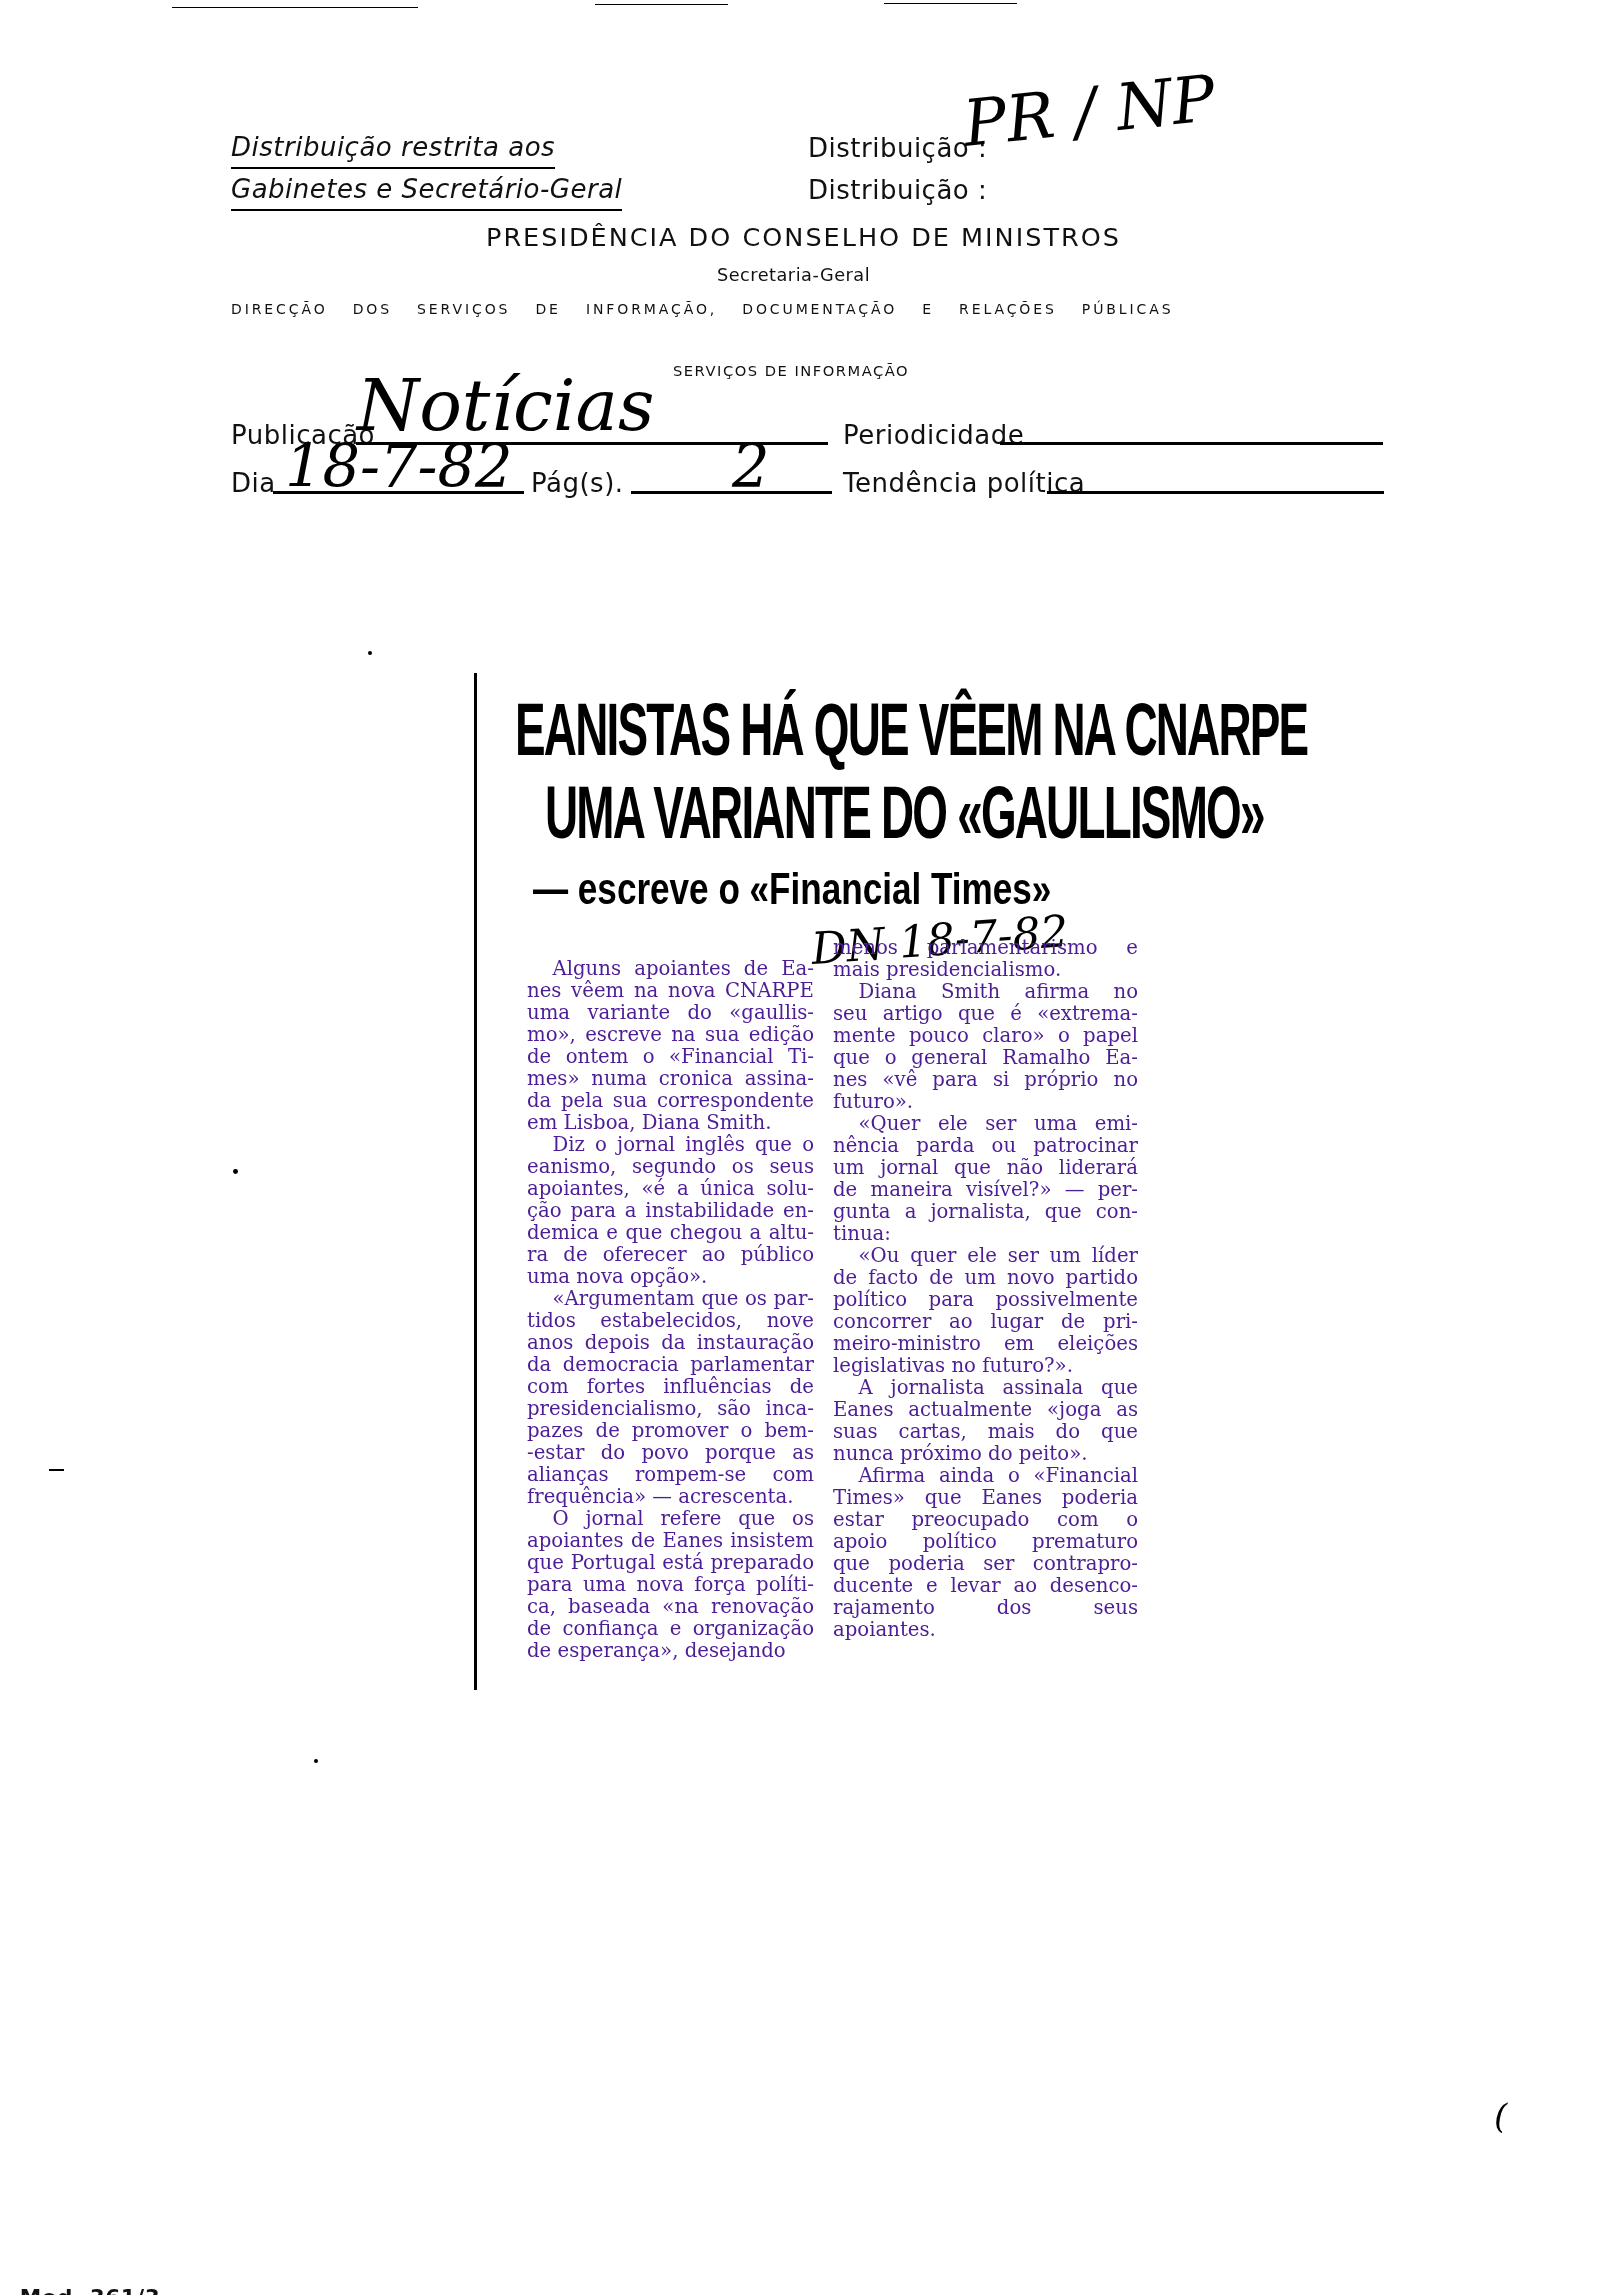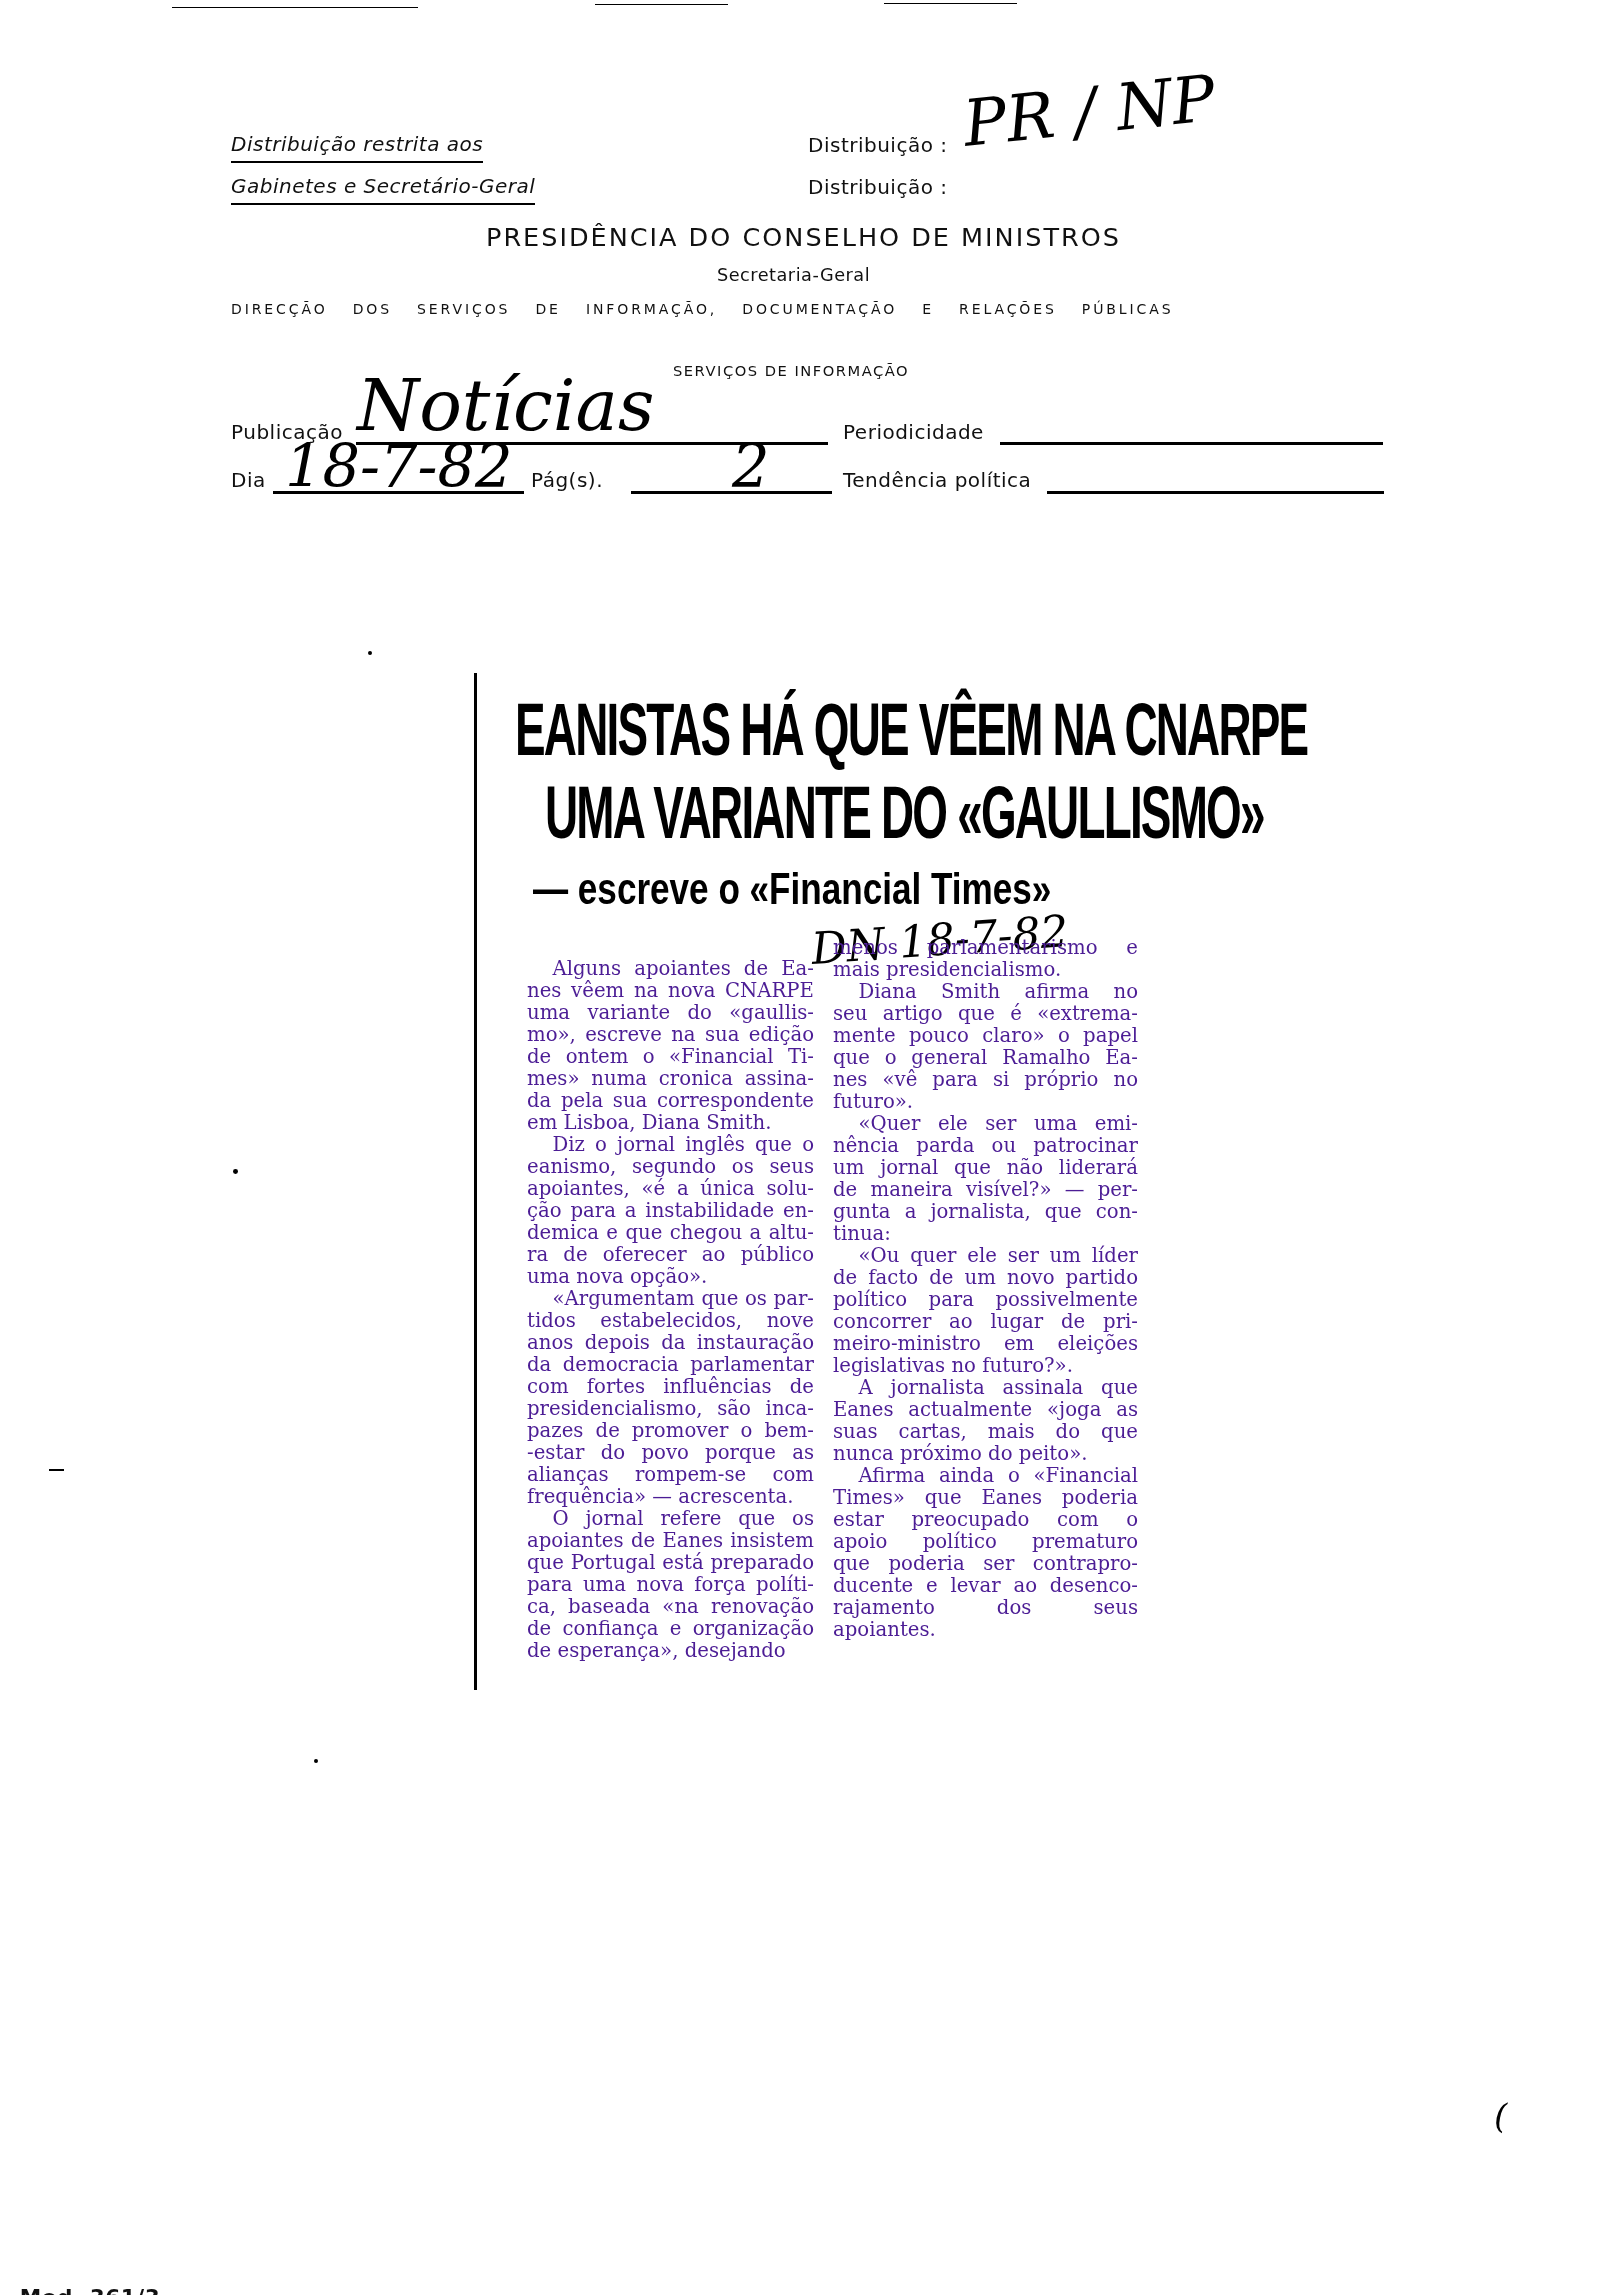--- a/index.html
+++ b/index.html
@@ -1,19 +1,19 @@
 <!DOCTYPE html>
 <html style="font-size:7.9px"><head>
 <meta charset="utf-8">
 <style>
   html, body { margin: 0; padding: 0; background: #ffffff; }
   body { width: 1612px; height: 2295px; position: relative; overflow: hidden; color: #000; font-family: "DejaVu Sans", sans-serif; }
   .abs { position: absolute; }
   .toprule { position: absolute; height: 1.5px; background: #000; }
-  .form-text { font-family: "DejaVu Sans", sans-serif; font-size: 20px; letter-spacing: 0.5px; color: #111; white-space: nowrap; }
+  .form-text { font-family: "DejaVu Sans", sans-serif; font-size: 26px; letter-spacing: 0.5px; color: #111; white-space: nowrap; }
   .italic { font-style: italic; }
   .uline { border-bottom: 2.9px solid #000; padding-bottom: 4.9px; }
   .title-main { font-size: 25.5px; letter-spacing: 2px; font-weight: normal; }
   .small-caps { font-size: 14.7px; letter-spacing: 1.5px; }
   .fill-line { position: absolute; height: 2.5px; background: #000; }
   .hand { font-family: "DejaVu Serif", serif; font-style: italic; color: #000; white-space: nowrap; }
   .clip-border { position: absolute; left: 474px; top: 673px; width: 2.9px; height: 1017px; background: #000; }
   .headline { position: absolute; left: 509px; width: 653px; text-align: center; font-family: "Liberation Sans", sans-serif; font-weight: bold; color: #000; white-space: nowrap; transform-origin: left top; }
   .h1 { font-size: 74px; line-height: 74px; letter-spacing: -2.9px; transform: scaleX(0.62); width: 1054px; text-align: left; }
   .sub { font-size: 45px; line-height: 47px; transform: scaleX(0.78); width: 838px; text-align: left; }

